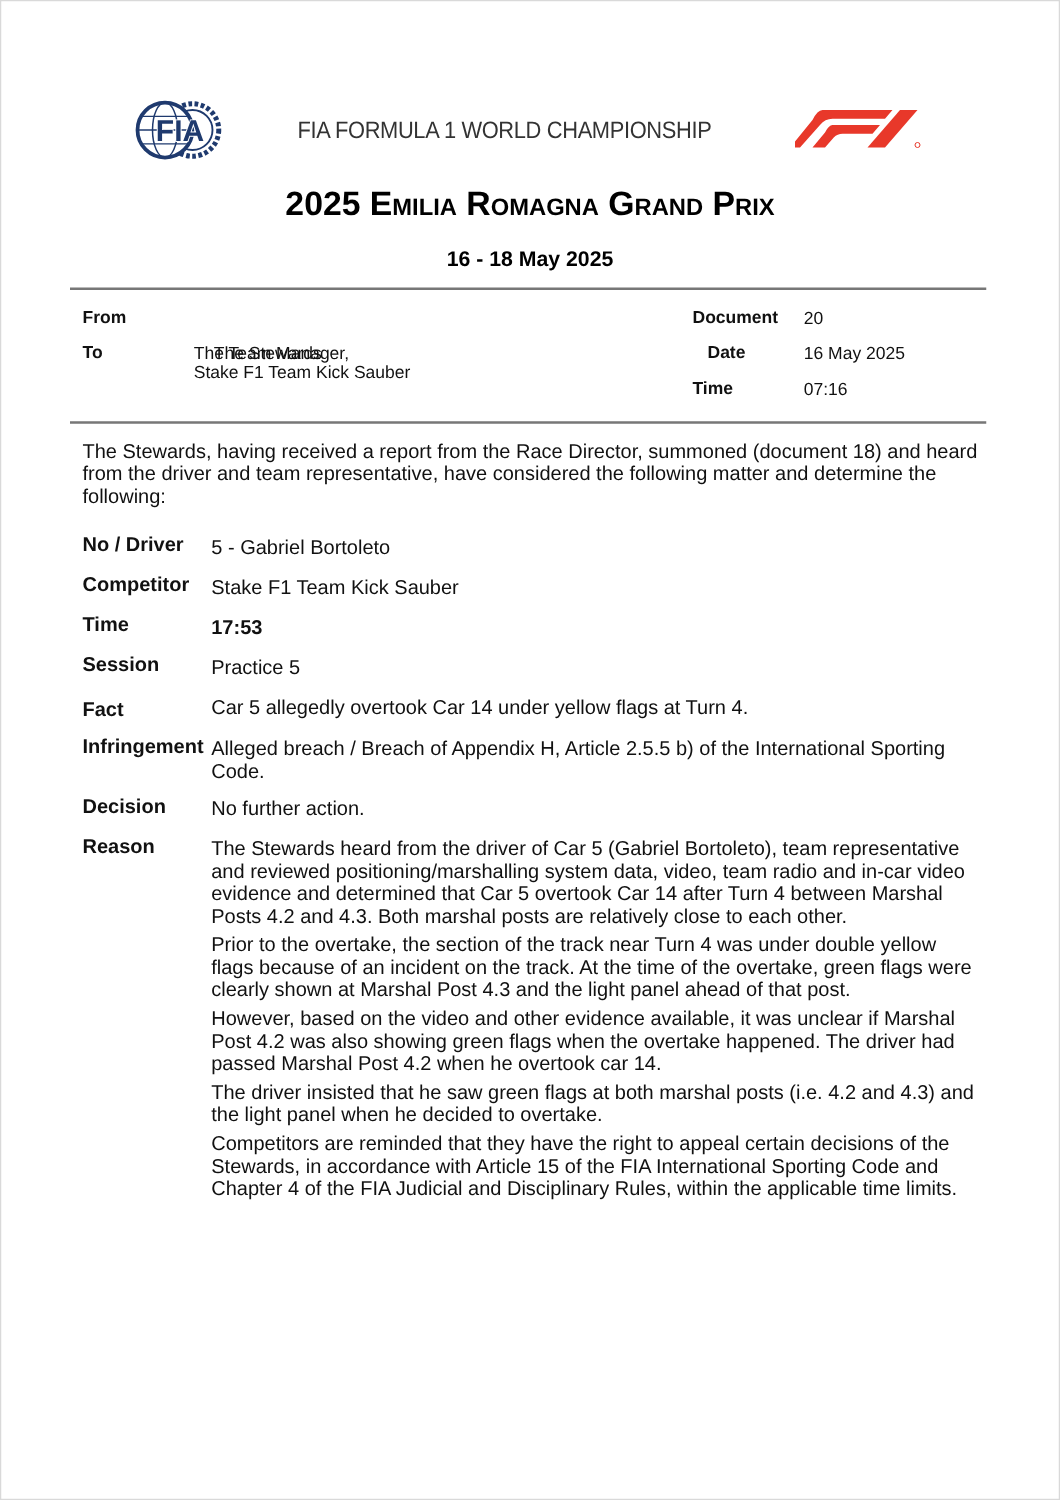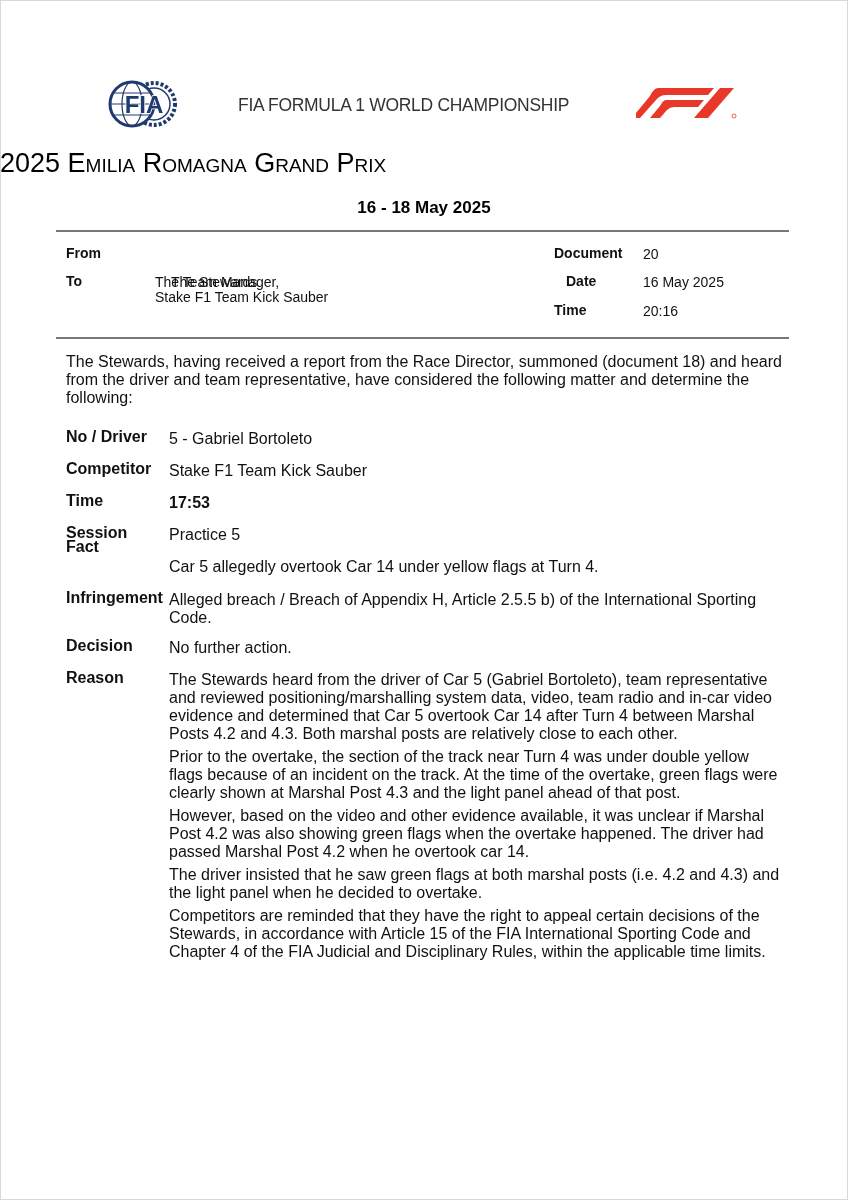--- a/index.html
+++ b/index.html
@@ -5,21 +5,21 @@
   html, body { margin: 0; padding: 0; }
   body {
     width: 848px; height: 1200px; background: #ffffff; position: relative;
     font-family: "Liberation Sans", sans-serif; color: #111;
     overflow: hidden;
   }
   .page-border { position: absolute; left: 0; top: 0; width: 846px; height: 1198px; border: 1px solid #d9d9d9; }
   .fia-logo { position: absolute; left: 108px; top: 79px; width: 72px; height: 50px; }
   .champ-title { position: absolute; left: 238px; top: 94px; font-size: 19px; letter-spacing: -0.3px; color: #333; font-weight: normal; transform: scaleX(0.92); transform-origin: left; white-space: nowrap; }
   .f1-logo { position: absolute; left: 636px; top: 86px; width: 104px; height: 34px; }
-  .event-title { position: absolute; left: 0; width: 848px; top: 148px; text-align: left; font-size: 27px; font-weight: normal; color: #000; font-variant: small-caps; letter-spacing: 0px; }
+  .event-title { position: absolute; left: 0; width: 848px; top: 148px; text-align: center; font-size: 27px; font-weight: bold; color: #000; font-variant: small-caps; letter-spacing: 0px; }
   .event-dates { position: absolute; left: 0; width: 848px; top: 198px; text-align: center; font-size: 17px; font-weight: bold; color: #000; }
   .rule { position: absolute; left: 56px; width: 733px; height: 0; border-top: 2px solid #777; }
   .rule.top { top: 230px; }
   .rule.bottom { top: 337px; }
   .hdr-label { position: absolute; font-size: 14px; font-weight: bold; color: #111; }
   .hdr-value { position: absolute; font-size: 14px; color: #111; line-height: 16px; }
   .intro { position: absolute; left: 66px; top: 353px; width: 720px; font-size: 16px; line-height: 18px; color: #111; }
   .field-label { position: absolute; left: 66px; font-size: 16px; font-weight: bold; color: #111; }
   .field-value { position: absolute; left: 169px; width: 618px; font-size: 16px; line-height: 18px; color: #111; }
   .reason-block { position: absolute; left: 169px; top: 671px; width: 618px; }
@@ -59,39 +59,39 @@
 <div class="hdr-value" style="left:171px; top:246px;margin-top:28px;">The Stewards</div>
 <div class="hdr-label" style="left:66px; top:273px;">To</div>
 <div class="hdr-value" style="left:155px; top:274px;">The Team Manager,</div>
 <div class="hdr-value" style="left:155px; top:289px;">Stake F1 Team Kick Sauber</div>
 
 <div class="hdr-label" style="left:554px; top:245px;">Document</div>
 <div class="hdr-value" style="left:643px; top:246px;text-align:center;">20</div>
 <div class="hdr-label" style="left:554px; top:273px;margin-left:12px;">Date</div>
 <div class="hdr-value" style="left:643px; top:274px;">16 May 2025</div>
 <div class="hdr-label" style="left:554px; top:302px;">Time</div>
-<div class="hdr-value" style="left:643px; top:303px;">20:16</div>
+<div class="hdr-value" style="left:643px; top:303px;">07:16</div>
 
 <div class="rule bottom"></div>
 
 <div class="intro">The Stewards, having received a report from the Race Director, summoned (document 18) and heard from the driver and team representative, have considered the following matter and determine the following:</div>
 
 <div class="field-label" style="top:428px;">No / Driver</div>
 <div class="field-value" style="top:430px;">5 - Gabriel Bortoleto</div>
 
 <div class="field-label" style="top:460px;">Competitor</div>
 <div class="field-value" style="top:462px;">Stake F1 Team Kick Sauber</div>
 
 <div class="field-label" style="top:492px;">Time</div>
 <div class="field-value" style="top:494px;font-weight:bold;">17:53</div>
 
 <div class="field-label" style="top:524px;">Session</div>
 <div class="field-value" style="top:526px;">Practice 5</div>
 
-<div class="field-label" style="top:538px;">Fact</div>
+<div class="field-label" style="top:560px;">Fact</div>
 <div class="field-value" style="top:558px;">Car 5 allegedly overtook Car 14 under yellow flags at Turn 4.</div>
 
 <div class="field-label" style="top:589px;">Infringement</div>
 <div class="field-value" style="top:591px;">Alleged breach / Breach of Appendix H, Article 2.5.5 b) of the International Sporting Code.</div>
 
 <div class="field-label" style="top:637px;">Decision</div>
 <div class="field-value" style="top:639px;">No further action.</div>
 
 <div class="field-label" style="top:669px;">Reason</div>
 <div class="reason-block">

